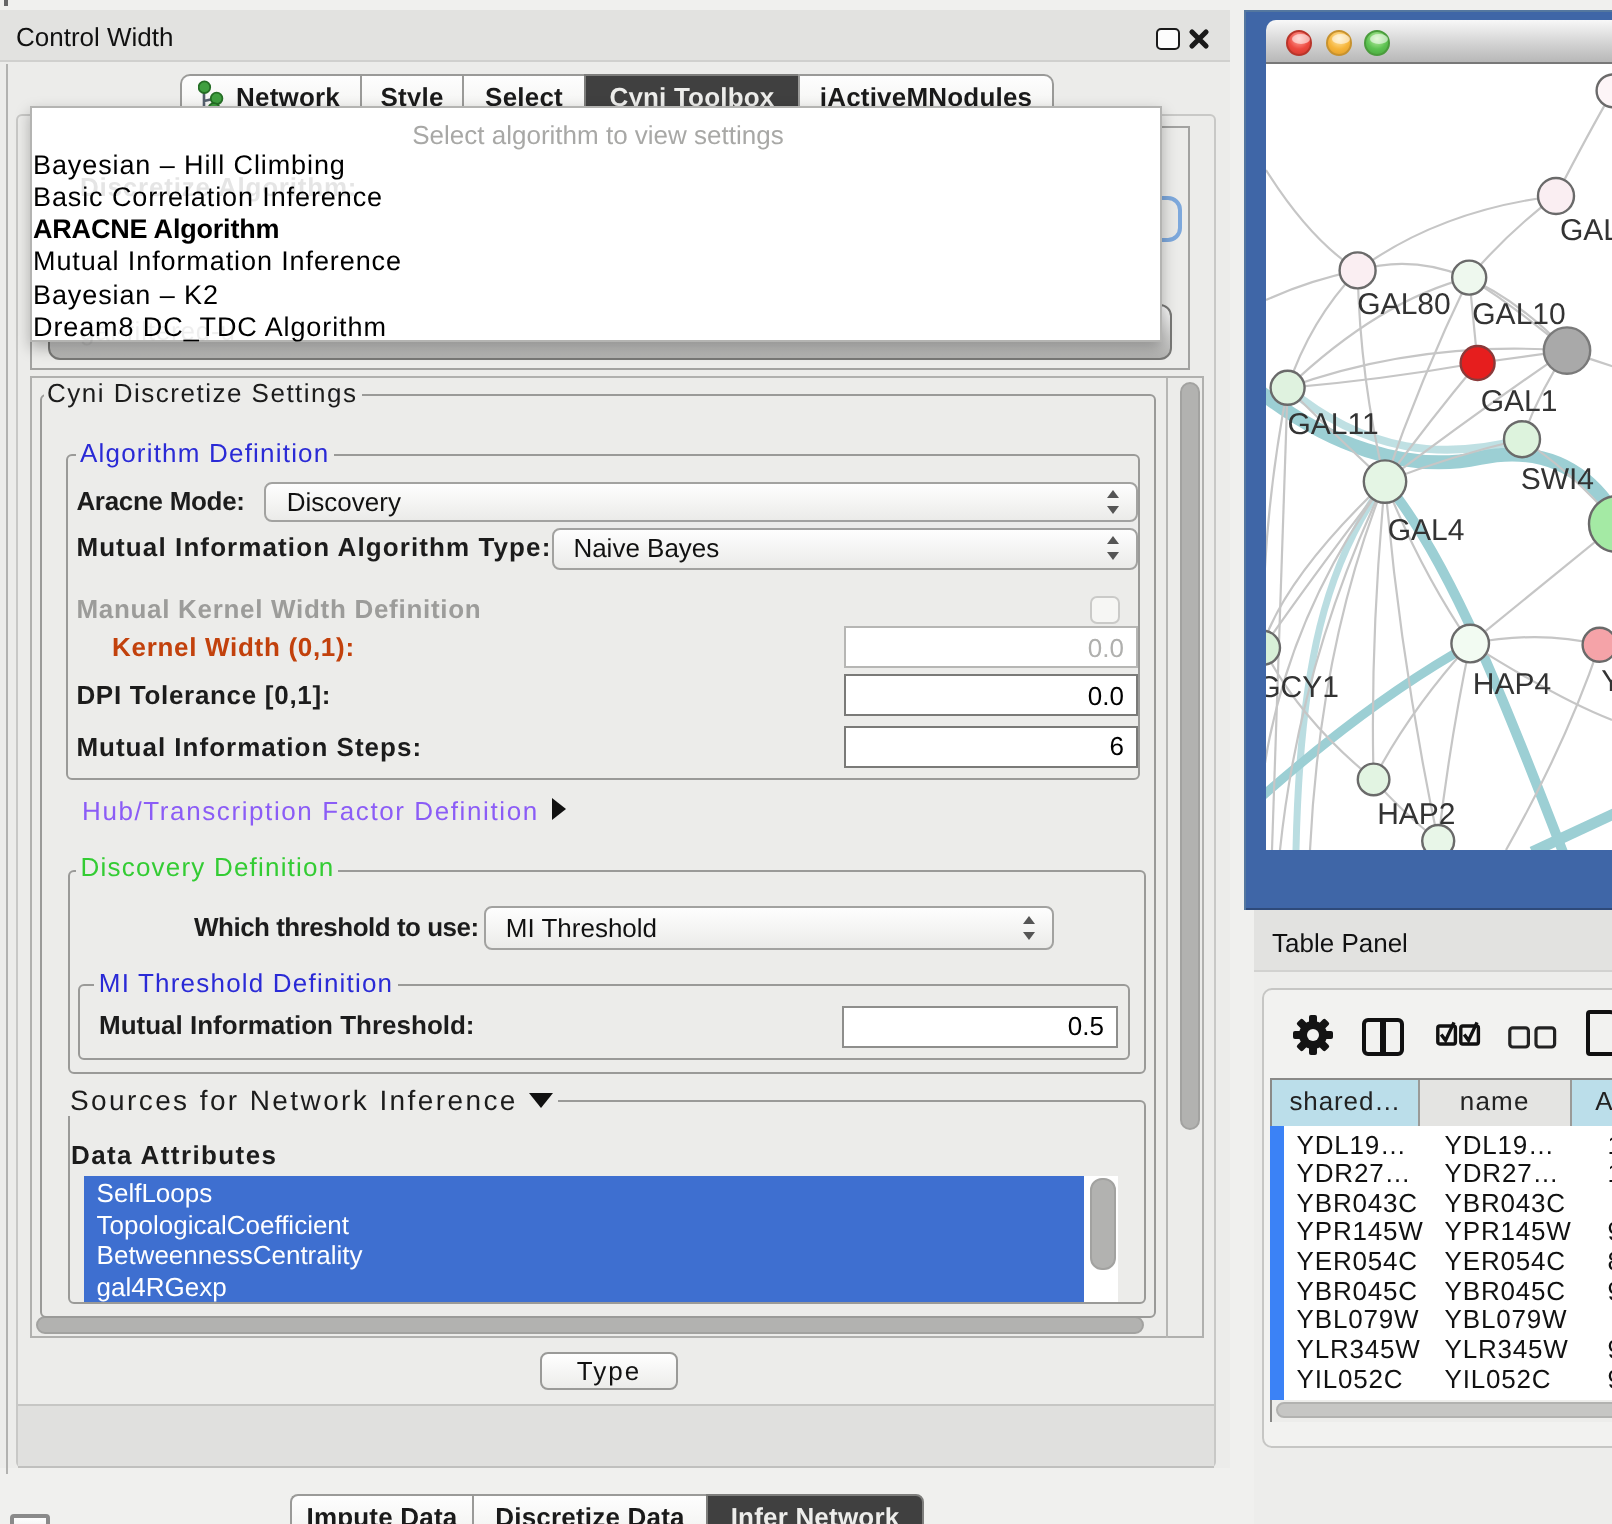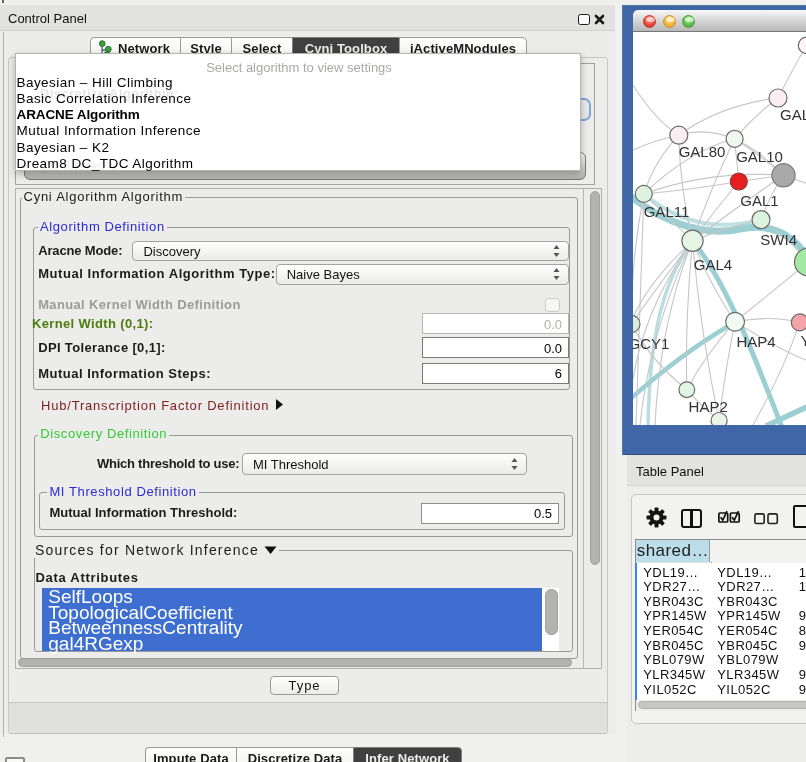--- a/index.html
+++ b/index.html
@@ -21,21 +21,21 @@
 </style>
 </head>
 <body>
 
 <div class="abs" style="left:2px;top:0;width:2px;height:3px;background:#666;"></div>
 
 <div id="cp" class="abs" style="left:0;top:5px;width:615px;height:729px;background:#ececea;">
   <div class="abs" style="left:2.5px;top:27px;width:1px;height:705px;background:#b2b2b0;"></div>
 
   <div class="abs" style="left:0;top:0;width:615px;height:26px;background:#e2e2e0;border-bottom:1px solid #d0d0ce;">
-    <div class="abs" style="left:8px;top:6px;font-size:13px;color:#111;">Control Panel</div>
+    <div class="abs" style="left:8px;top:6px;font-size:13px;color:#111;">Control Width</div>
 
     <div class="abs" style="left:578px;top:9px;width:12px;height:11px;border:1.6px solid #1a1a1a;border-radius:2.5px;background:#fdfdfd;"></div>
 
     <svg class="abs" style="left:594px;top:9px;" width="11" height="11" viewBox="0 0 11 11">
         <path d="M2 2 L9 9 M9 2 L2 9" stroke="#1a1a1a" stroke-width="2.6" stroke-linecap="round"></path>
       </svg>
   </div>
 
   <div id="tabs" class="abs" style="left:90px;top:32px;width:437px;height:22px;display:flex;font-size:13px;color:#1a1a1a;">
     <div class="tab" style="width:90px;border-radius:5px 0 0 0;position:relative;">
@@ -64,54 +64,54 @@
 
   <div id="scrollpane" class="abs" style="left:15px;top:183px;width:587px;height:481px;border:1px solid #b0b0ae;background:#ececea;">
     <div class="abs" style="left:567px;top:0;width:1px;height:480px;background:#b6b6b4;"></div>
 
     <div class="abs" style="left:574px;top:2px;width:10px;height:374px;background:#b2b2b0;border:1px solid #a2a2a0;border-radius:5px;"></div>
 
     <div class="abs" style="left:2px;top:469px;width:554px;height:9px;background:#b2b2b0;border:1px solid #a2a2a0;border-radius:4.5px;"></div>
     <div id="settings">
 
       <div class="gbox" style="left:4px;top:8px;width:558px;height:462px;"></div>
-      <div class="gtitle" style="left:5.5px;top:0px;color:#1c1c1c;letter-spacing:0.75px;">Cyni Algorithm Algorithm</div>
+      <div class="gtitle" style="left:5.5px;top:0px;color:#1c1c1c;letter-spacing:0.75px;">Cyni Discretize Settings</div>
 
       <div class="gbox" style="left:17.4px;top:38.3px;width:536.6px;height:163.2px;"></div>
       <div class="gtitle" style="left:22px;top:30.3px;color:#2a2ad6;">Algorithm Definition</div>
       <div class="lbl" style="left:22.2px;top:54.2px;letter-spacing:-0.15px;">Aracne Mode:</div>
       <div class="combo" style="left:116.4px;top:51.9px;width:436.6px;height:20.5px;">
           <span class="tx">Discovery</span>
           <svg class="ar" viewBox="0 0 7 12">
             <path d="M3.5 0 L6.5 4 L0.5 4 Z M3.5 12 L6.5 8 L0.5 8 Z" fill="#555"></path>
           </svg>
         </div>
       <div class="lbl" style="left:22.2px;top:77.3px;letter-spacing:0.55px;">Mutual Information Algorithm Type:</div>
       <div class="combo" style="left:259.7px;top:75px;width:293.3px;height:20.5px;">
           <span class="tx">Naive Bayes</span>
           <svg class="ar" viewBox="0 0 7 12">
             <path d="M3.5 0 L6.5 4 L0.5 4 Z M3.5 12 L6.5 8 L0.5 8 Z" fill="#555"></path>
           </svg>
         </div>
       <div class="lbl" style="left:22.2px;top:108px;color:#9c9c9a;">Manual Kernel Width Definition</div>
       <div class="abs" style="left:529px;top:108.5px;width:14.5px;height:14px;border:1px solid #cacac8;border-radius:3.5px;background:#f6f6f4;"></div>
-      <div class="lbl" style="left:16px;top:126.7px;color:#4d7c0f;">Kernel Width (0,1):</div>
+      <div class="lbl" style="left:40px;top:126.7px;color:#c2410c;">Kernel Width (0,1):</div>
       <div class="fld" style="left:406.3px;top:124.4px;width:146.7px;height:20.5px;border:1px solid #b6b6b4;color:#b0b0ae;">
           <span>0.0</span>
         </div>
       <div class="lbl" style="left:22.2px;top:151.2px;">DPI Tolerance [0,1]:</div>
       <div class="fld" style="left:406.3px;top:148.3px;width:146.7px;height:20.5px;border:1.3px solid #7a7a78;color:#000;">
           <span>0.0</span>
         </div>
       <div class="lbl" style="left:22.2px;top:176.5px;letter-spacing:0.5px;">Mutual Information Steps:</div>
       <div class="fld" style="left:406.3px;top:174.2px;width:146.7px;height:20.5px;border:1.3px solid #7a7a78;color:#000;">
           <span>6</span>
         </div>
 
-      <div class="abs" style="left:25px;top:209px;font-size:13px;color:#7f1d1d;white-space:nowrap;letter-spacing:0.8px;">Hub/Transcription Factor Definition</div>
+      <div class="abs" style="left:25px;top:209px;font-size:13px;color:#8b5cf6;white-space:nowrap;letter-spacing:0.8px;">Hub/Transcription Factor Definition</div>
       <svg class="abs" style="left:259px;top:208.5px;" width="9" height="13" viewBox="0 0 9 13">
           <path d="M1 1 L8 6.5 L1 12 Z" fill="#111"></path>
         </svg>
 
       <div class="gbox" style="left:18.2px;top:245.7px;width:539.1px;height:102.3px;"></div>
       <div class="gtitle" style="left:22.3px;top:237px;color:#33cc33;">Discovery Definition</div>
       <div class="lbl" style="left:81px;top:266.9px;letter-spacing:-0.25px;">Which threshold to use:</div>
       <div class="combo" style="left:225.9px;top:263.8px;width:284.9px;height:22.2px;">
           <span class="tx">MI Threshold</span>
           <svg class="ar" viewBox="0 0 7 12">
@@ -125,21 +125,21 @@
       <div class="fld" style="left:404.5px;top:313.8px;width:138.5px;height:20.9px;border:1px solid #8e8e8c;color:#000;">
           <span>0.5</span>
         </div>
 
       <div class="gbox" style="left:17.5px;top:361.3px;width:539.5px;height:101.7px;"></div>
       <div class="gtitle" style="left:17px;top:353px;color:#1c1c1c;letter-spacing:1.2px;font-size:14px;">Sources for Network Inference <svg width="13" height="10" viewBox="0 0 13 10" style="vertical-align:0px;">
             <path d="M0.5 1.5 L12.5 1.5 L6.5 9 Z" fill="#111"></path>
           </svg></div>
       <div class="lbl" style="left:19.5px;top:380.6px;letter-spacing:0.7px;">Data Attributes</div>
       <div class="abs" style="left:26.3px;top:398.8px;width:517px;height:63px;background:#fff;"></div>
-      <div class="abs" style="left:26.3px;top:398.8px;width:499.7px;height:63px;background:#3e6fd0;color:#fff;font-size:19px;line-height:15.7px;padding:1px 0 0 6px;">SelfLoops<br>TopologicalCoefficient<br>BetweennessCentrality<br>gal4RGexp</div>
+      <div class="abs" style="left:26.3px;top:398.8px;width:499.7px;height:63px;background:#3e6fd0;color:#fff;font-size:13px;line-height:15.7px;padding:1px 0 0 6px;">SelfLoops<br>TopologicalCoefficient<br>BetweennessCentrality<br>gal4RGexp</div>
       <div class="abs" style="left:529px;top:400px;width:12.5px;height:46px;background:#b2b2b0;border:1px solid #a2a2a0;border-radius:6px;"></div>
     </div>
   </div>
 
   <div class="abs" style="left:270px;top:671px;width:69px;height:19px;border:1px solid #9a9a98;border-radius:4px;background:linear-gradient(#ffffff,#ececea);font-size:13px;text-align:center;line-height:18px;color:#111;letter-spacing:1px;">Type</div>
 
   <div class="abs" style="left:9px;top:697px;width:598px;height:32px;background:#e0e0de;border-top:1px solid #c6c6c4;border-bottom:1px solid #c0c0be;"></div>
   <div id="subtabs" class="abs" style="left:145px;top:702px;width:318px;height:23px;display:flex;font-size:13px;color:#1a1a1a;letter-spacing:0.4px;margin-top:40px;">
     <div class="tab" style="width:91px;height:23px;border-bottom:1px solid #9a9a98;border-radius:4px 0 0 4px;">Impute Data</div>
     <div class="tab" style="width:117px;height:23px;border-bottom:1px solid #9a9a98;">Discretize Data</div>
@@ -291,27 +291,27 @@
         <path d="M14.1 7.2 L16.3 10.2 L20.5 1.2" stroke="#111" stroke-width="1.7" fill="none"></path>
       </svg>
     <svg class="abs" style="left:127px;top:57.5px;" width="25" height="12" viewBox="0 0 25 12">
         <rect x="0.9" y="0.9" width="9.3" height="9.6" fill="none" stroke="#222" stroke-width="1.6" rx="1.5"></rect>
         <rect x="14" y="0.9" width="9.3" height="9.6" fill="none" stroke="#222" stroke-width="1.6" rx="1.5"></rect>
       </svg>
     <div class="abs" style="left:166px;top:50px;width:19px;height:23px;border:2.7px solid #111;border-radius:2px 7px 2px 2px;background:#f2f2f0;"></div>
   </div>
   <div id="tbl">
 
-    <div class="abs" style="left:8.3px;top:83.7px;width:171px;height:33px;border:1px solid #8a8a88;border-right:none;display:flex;font-size:17px;color:#222;flex-direction:column;">
+    <div class="abs" style="left:8.3px;top:83.7px;width:171px;height:33px;border:1px solid #8a8a88;border-right:none;display:flex;font-size:13px;color:#222;">
       <div style="width:74px;background:#bbdeea;border-right:1px solid #9a9a98;text-align:center;line-height:22px;letter-spacing:0.45px;">shared…</div>
       <div style="width:75.8px;background:#e4e4e2;border-right:1px solid #9a9a98;text-align:center;line-height:22px;letter-spacing:0.6px;">name</div>
       <div style="flex:1;background:#bbdeea;line-height:22px;padding-left:12px;">A</div>
     </div>
 
-    <div class="abs" style="left:8.3px;top:107.5px;width:171px;height:137.5px;border-left:2px solid #3b82f6;background:#fff;overflow:hidden;">
+    <div class="abs" style="left:8.3px;top:107.5px;width:171px;height:137.5px;border-left:7px solid #3b82f6;background:#fff;overflow:hidden;">
       <div class="abs" style="left:6px;top:3px;font-size:13px;line-height:14.66px;color:#111;letter-spacing:0.4px;">YDL19…<br>YDR27…<br>YBR043C<br>YPR145W<br>YER054C<br>YBR045C<br>YBL079W<br>YLR345W<br>YIL052C</div>
       <div class="abs" style="left:80px;top:3px;font-size:13px;line-height:14.66px;color:#111;letter-spacing:0.4px;">YDL19…<br>YDR27…<br>YBR043C<br>YPR145W<br>YER054C<br>YBR045C<br>YBL079W<br>YLR345W<br>YIL052C</div>
       <div class="abs" style="left:161.5px;top:3px;font-size:13px;line-height:14.66px;color:#111;">13<br>12<br>&nbsp;<br>9.<br>8.<br>9.<br>&nbsp;<br>9.<br>9.</div>
     </div>
 
     <div class="abs" style="left:8.3px;top:245px;width:171px;height:11px;background:#ededeb;border-left:1px solid #8a8a88;">
       <div class="abs" style="left:1.5px;top:0.5px;width:172px;height:8.5px;background:#c6c6c4;border:1px solid #b2b2b0;border-radius:4.5px;"></div>
     </div>
   </div>
 </div>

